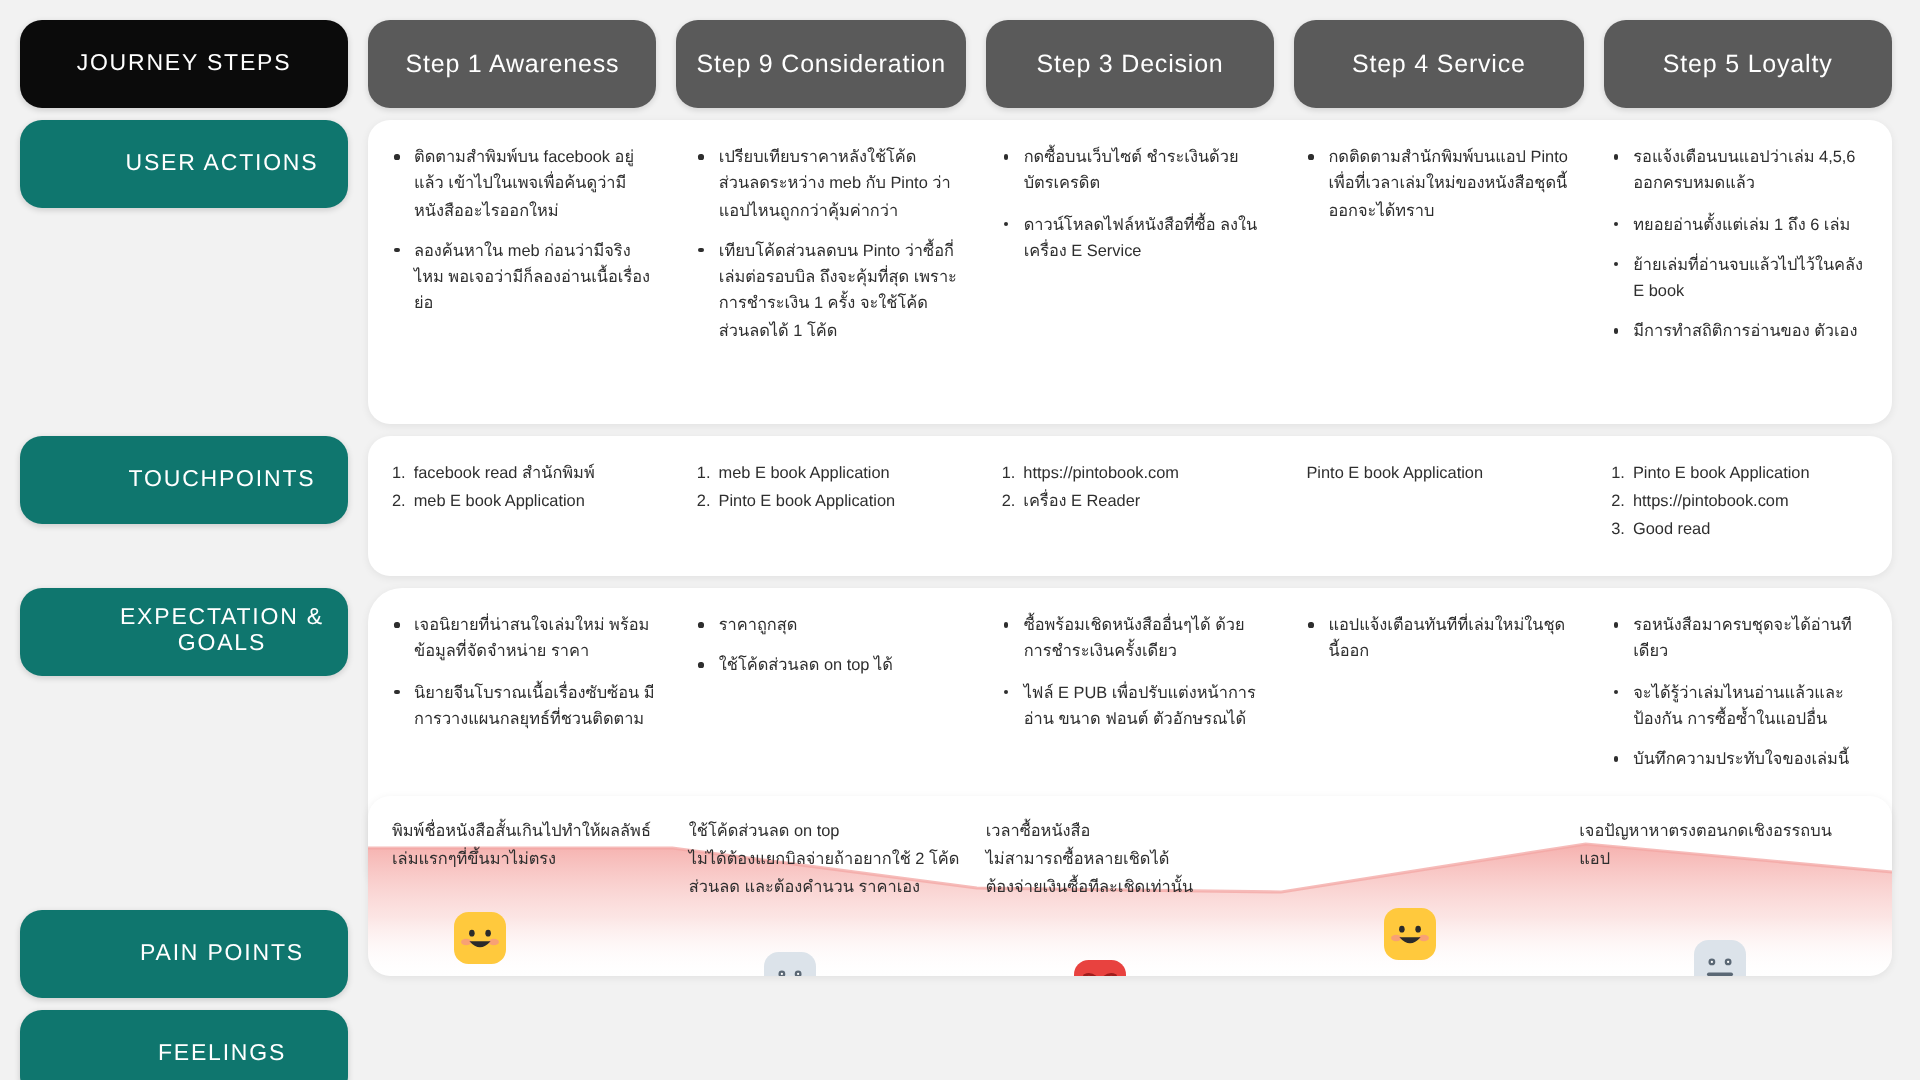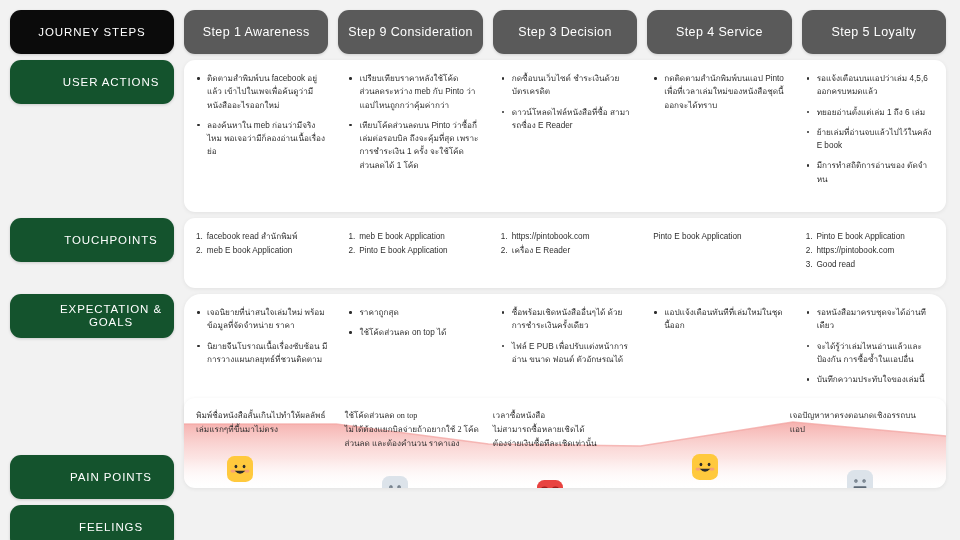--- a/index.html
+++ b/index.html
@@ -31,21 +31,21 @@
     color: #ffffff;
     font-size: 11.5px;
     letter-spacing: 0.9px;
     text-align: center;
     line-height: 1.1;
     box-shadow: 0 1px 3px rgba(0,0,0,0.16);
     padding: 0 6px;
     user-select: none;
   }
   .pill.black { background: #0b0b0b; }
-  .pill.red   { background: #14532d; padding-left: 44px; }
+  .pill.red   { background: #0f766e; padding-left: 44px; }
 
   
   .steps { display: flex; gap: 10px; width: 100%; }
   .step-chip {
     flex: 1 1 0;
     height: 44px;
     background: #5a5a5a;
     border-radius: 11px;
     color: #ffffff;
     font-size: 12.5px;
@@ -125,21 +125,20 @@
   .row-feel  { height: 78px; }
 
   .combo-card {
     position: absolute;
     left: 184px; right: 14px;
     top: 398px; height: 90px;
     background: #ffffff;
     border-radius: 11px;
     box-shadow: 0 1px 4px rgba(0,0,0,0.07);
     overflow: hidden;
-    font-family: Liberation Serif, serif;
   }
   .combo-text {
     position: absolute; inset: 0;
     display: flex;
     padding: 11px 8px 0 12px;
     z-index: 3;
   }
   .combo-text .cell { padding: 0 8px 0 0; }
 
   
@@ -190,34 +189,34 @@
           </div>
           <div class="cell">
             <ul class="bullets">
               <li>เปรียบเทียบราคาหลังใช้โค้ดส่วนลดระหว่าง meb กับ Pinto ว่าแอปไหนถูกกว่าคุ้มค่ากว่า</li>
               <li>เทียบโค้ดส่วนลดบน Pinto ว่าซื้อกี่เล่มต่อรอบบิล ถึงจะคุ้มที่สุด เพราะการชำระเงิน 1 ครั้ง จะใช้โค้ดส่วนลดได้ 1 โค้ด</li>
             </ul>
           </div>
           <div class="cell">
             <ul class="bullets">
               <li>กดซื้อบนเว็บไซต์ ชำระเงินด้วยบัตรเครดิต</li>
-              <li>ดาวน์โหลดไฟล์หนังสือที่ซื้อ สามารถซื่อง E Reader</li>
+              <li>ดาวน์โหลดไฟล์หนังสือที่ซื้อ ลงในเครื่อง E Service</li>
             </ul>
           </div>
           <div class="cell">
             <ul class="bullets">
               <li>กดติดตามสำนักพิมพ์บนแอป Pinto เพื่อที่เวลาเล่มใหม่ของหนังสือชุดนี้ออกจะได้ทราบ</li>
             </ul>
           </div>
           <div class="cell">
             <ul class="bullets">
               <li>รอแจ้งเตือนบนแอปว่าเล่ม 4,5,6 ออกครบหมดแล้ว</li>
               <li>ทยอยอ่านตั้งแต่เล่ม 1 ถึง 6 เล่ม</li>
               <li>ย้ายเล่มที่อ่านจบแล้วไปไว้ในคลัง E book</li>
-              <li>มีการทำสถิติการอ่านของ ตัดจำหน</li>
+              <li>มีการทำสถิติการอ่านของ ตัวเอง</li>
             </ul>
           </div>
         </div>
     </div>
   </div>
 
   <div class="row row-touch">
     <div class="label-col">
       <div class="pill red">TOUCHPOINTS</div>
     </div>

